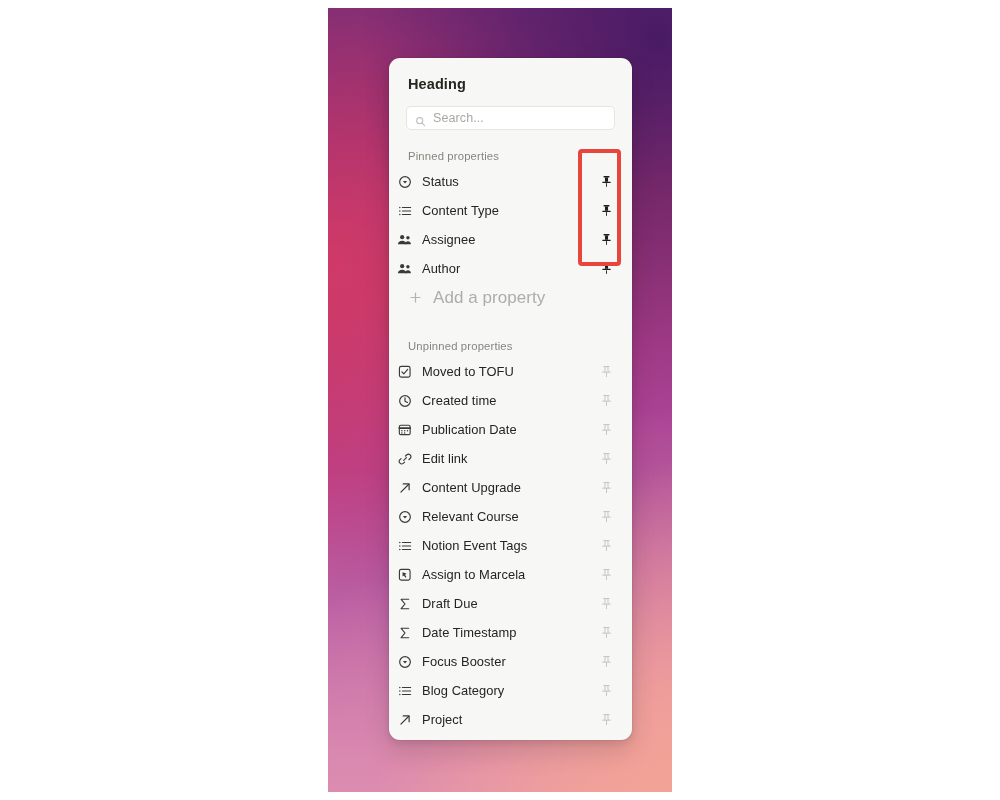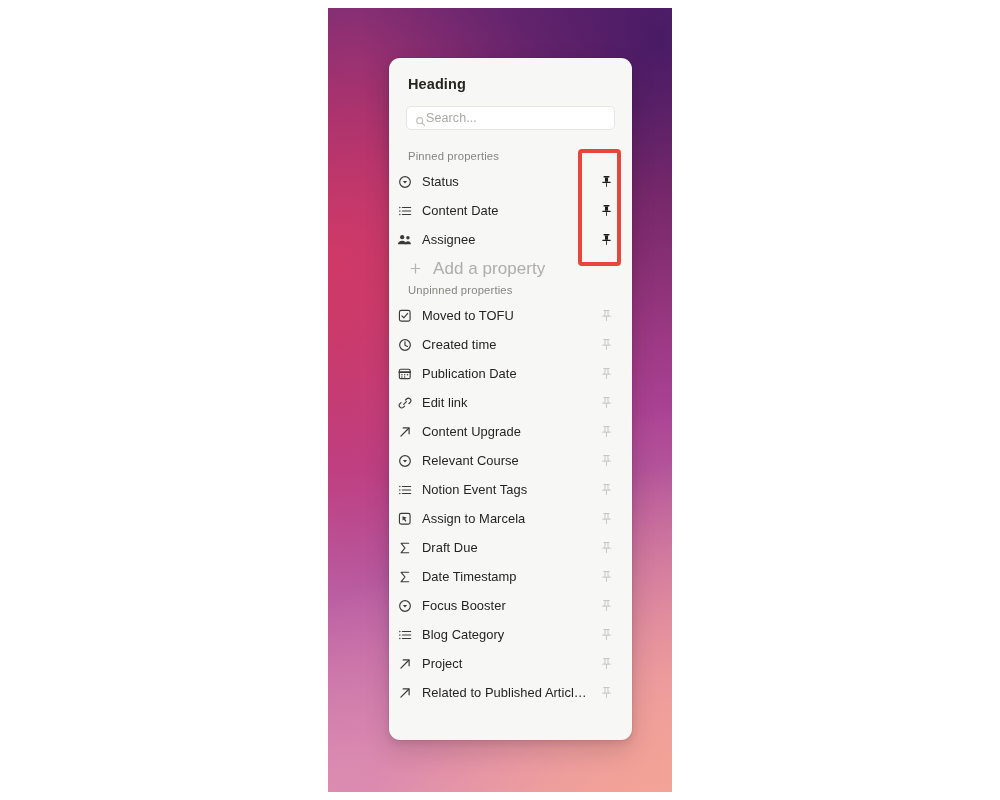--- a/index.html
+++ b/index.html
@@ -78,20 +78,21 @@
     line-height: 20px;
   }
 
   
   .search-wrap {
     padding: 12px 17px 0 17px;
   }
   .search-box {
     display: flex;
     align-items: center;
+    gap: 7px;
     height: 24px;
     background: #ffffff;
     border: 1px solid #e6e5e2;
     border-radius: 5px;
     padding: 0 8px;
     box-sizing: border-box;
   }
   .search-box .search-ico {
     width: 11px;
     height: 11px;
@@ -109,21 +110,21 @@
 
   
   .section-label {
     font-size: 11.3px;
     color: #86857f;
     padding-left: 19px;
     line-height: 14px;
     letter-spacing: 0.15px;
   }
   .section-label.pinned   { margin-top: 19px; }
-  .section-label.unpinned { margin-top: 0; }
+  .section-label.unpinned { margin-top: 27px; }
 
   
   .rows { margin-top: 4px; }
 
   .prop-row {
     position: relative;
     display: flex;
     align-items: center;
     height: 29px;
     padding: 0 17px 0 8px;
@@ -250,40 +251,59 @@
             <span class="ico">
               <svg viewBox="0 0 16 16" width="14" height="14" stroke="currentColor" fill="none" stroke-width="1.35" stroke-linecap="round" stroke-linejoin="round">
                 <circle cx="2.1" cy="4" r="0.85" fill="currentColor" stroke="none"></circle>
                 <circle cx="2.1" cy="8" r="0.85" fill="currentColor" stroke="none"></circle>
                 <circle cx="2.1" cy="12" r="0.85" fill="currentColor" stroke="none"></circle>
                 <line x1="5" y1="4" x2="14.4" y2="4"></line>
                 <line x1="5" y1="8" x2="14.4" y2="8"></line>
                 <line x1="5" y1="12" x2="14.4" y2="12"></line>
               </svg>
             </span>
-            <span class="prop-label">Content Date</span>
+            <span class="prop-label">Content Type</span>
             <span class="pin-btn on">
               <svg viewBox="0 0 16 16" width="13" height="13" fill="currentColor" stroke="none">
                 <rect x="4.3" y="1.3" width="7.4" height="1.75" rx="0.5"></rect>
                 <rect x="6.1" y="3.0" width="3.8" height="5.3"></rect>
                 <rect x="2.9" y="8.2" width="10.2" height="1.75" rx="0.5"></rect>
                 <rect x="7.45" y="9.9" width="1.1" height="4.8" rx="0.45"></rect>
               </svg>
             </span>
           </div>
           <div class="prop-row">
             <span class="ico">
               <svg viewBox="0 0 18 16" width="15" height="14" fill="currentColor" stroke="none">
                 <circle cx="6.2" cy="4.6" r="2.5"></circle>
                 <path d="M1.1 13.1c0-2.7 2.3-4.2 5.1-4.2s5.1 1.5 5.1 4.2z"></path>
                 <circle cx="13.1" cy="5.2" r="2.05"></circle>
                 <path d="M9.6 13.1c0-2.3 1.7-3.6 3.5-3.6 1.9 0 3.6 1.3 3.6 3.6z"></path>
               </svg>
             </span>
             <span class="prop-label">Assignee</span>
+            <span class="pin-btn on">
+              <svg viewBox="0 0 16 16" width="13" height="13" fill="currentColor" stroke="none">
+                <rect x="4.3" y="1.3" width="7.4" height="1.75" rx="0.5"></rect>
+                <rect x="6.1" y="3.0" width="3.8" height="5.3"></rect>
+                <rect x="2.9" y="8.2" width="10.2" height="1.75" rx="0.5"></rect>
+                <rect x="7.45" y="9.9" width="1.1" height="4.8" rx="0.45"></rect>
+              </svg>
+            </span>
+          </div>
+          <div class="prop-row">
+            <span class="ico">
+              <svg viewBox="0 0 18 16" width="15" height="14" fill="currentColor" stroke="none">
+                <circle cx="6.2" cy="4.6" r="2.5"></circle>
+                <path d="M1.1 13.1c0-2.7 2.3-4.2 5.1-4.2s5.1 1.5 5.1 4.2z"></path>
+                <circle cx="13.1" cy="5.2" r="2.05"></circle>
+                <path d="M9.6 13.1c0-2.3 1.7-3.6 3.5-3.6 1.9 0 3.6 1.3 3.6 3.6z"></path>
+              </svg>
+            </span>
+            <span class="prop-label">Author</span>
             <span class="pin-btn on">
               <svg viewBox="0 0 16 16" width="13" height="13" fill="currentColor" stroke="none">
                 <rect x="4.3" y="1.3" width="7.4" height="1.75" rx="0.5"></rect>
                 <rect x="6.1" y="3.0" width="3.8" height="5.3"></rect>
                 <rect x="2.9" y="8.2" width="10.2" height="1.75" rx="0.5"></rect>
                 <rect x="7.45" y="9.9" width="1.1" height="4.8" rx="0.45"></rect>
               </svg>
             </span>
           </div>
         </div>

